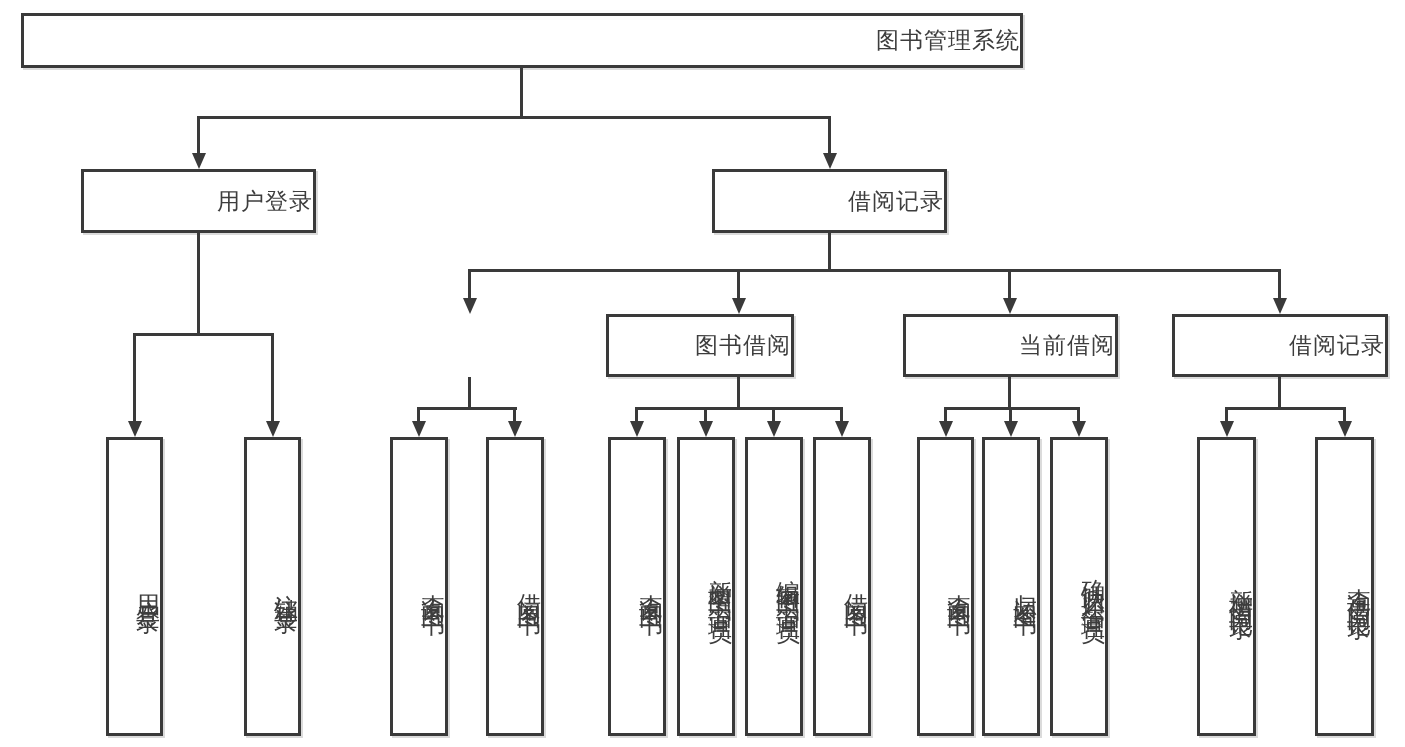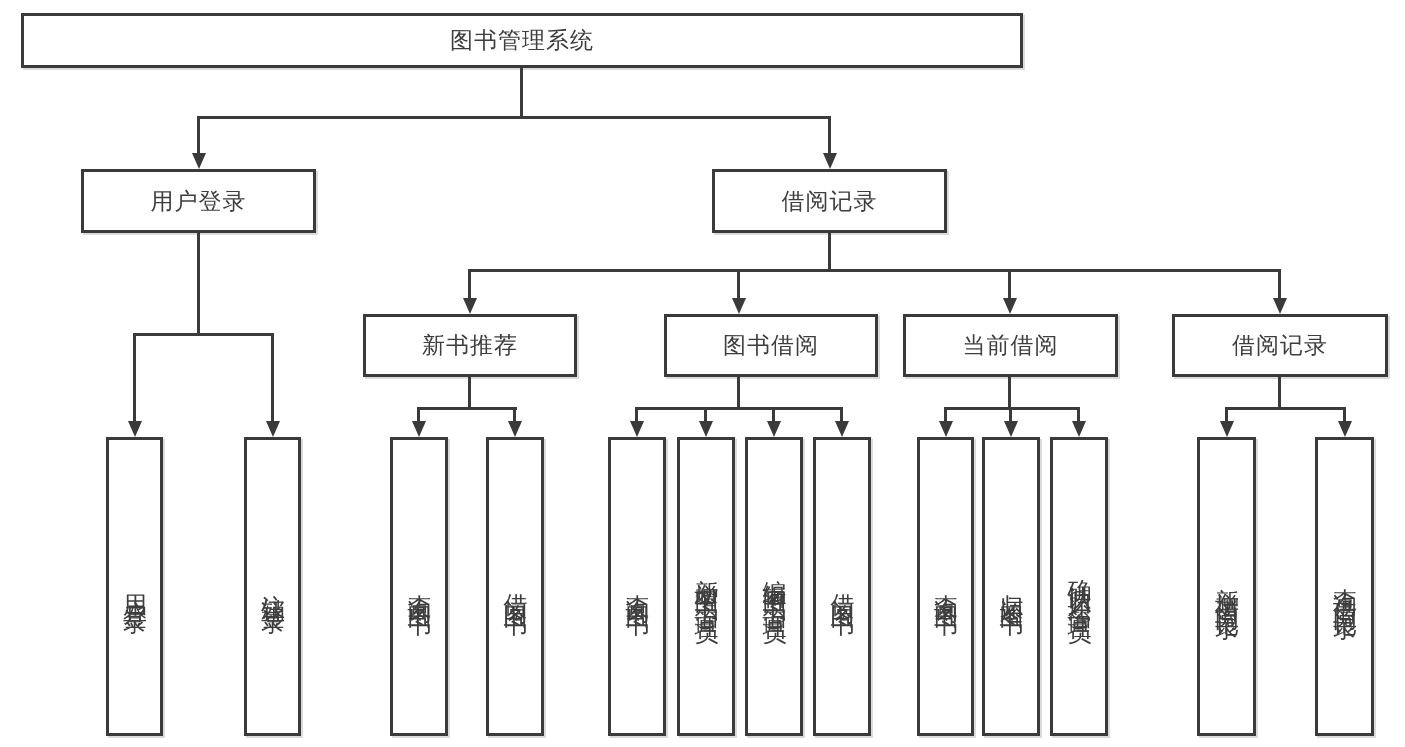--- a/index.html
+++ b/index.html
@@ -3,21 +3,21 @@
 <meta charset="utf-8">
 <style>
   * { margin:0; padding:0; box-sizing:border-box; }
   html,body { background:#ffffff; }
   .canvas {
     position:relative; width:1405px; height:747px; background:#ffffff;
     font-family:"DejaVu Sans","Liberation Sans",sans-serif; overflow:hidden;
   }
   .box {
     position:absolute; border:3px solid #3a3a3a; background:#ffffff;
-    display:flex; align-items:center; justify-content:center;
+    display:flex; align-items:center; justify-content:flex-end;
     box-shadow:2px 2px 0 rgba(0,0,0,0.14);
   }
   .hlabel {
     font-size:23px; color:#3d3d3d; letter-spacing:1px; white-space:nowrap;
   }
   .vlabel {
     writing-mode:vertical-rl; font-size:24px; color:#3d3d3d;
     letter-spacing:6px; line-height:1.05; white-space:nowrap;
   }
   .line { position:absolute; background:#3a3a3a; }
@@ -40,24 +40,21 @@
     <span class="hlabel">图书管理系统</span>
   </div>
 
   <div class="box" style="left:81px;top:169px;width:235px;height:64px">
     <span class="hlabel">用户登录</span>
   </div>
   <div class="box" style="left:712px;top:169px;width:235px;height:64px">
     <span class="hlabel">借阅记录</span>
   </div>
 
-  <div class="box" style="left:363px;top:314px;width:214px;height:63px">
-    <span class="hlabel">新书推荐</span>
-  </div>
-  <div class="box" style="left:664px;top:314px;width:214px;height:63px">
+  <div class="box" style="left:606px;top:314px;width:188px;height:63px">
     <span class="hlabel">图书借阅</span>
   </div>
   <div class="box" style="left:1172px;top:314px;width:216px;height:63px">
     <span class="hlabel">借阅记录</span>
   </div>
   <div class="box" style="left:903px;top:314px;width:215px;height:63px">
     <span class="hlabel">当前借阅</span>
   </div>
 
   <div class="box" style="left:106px;top:437px;width:57px;height:299px">

